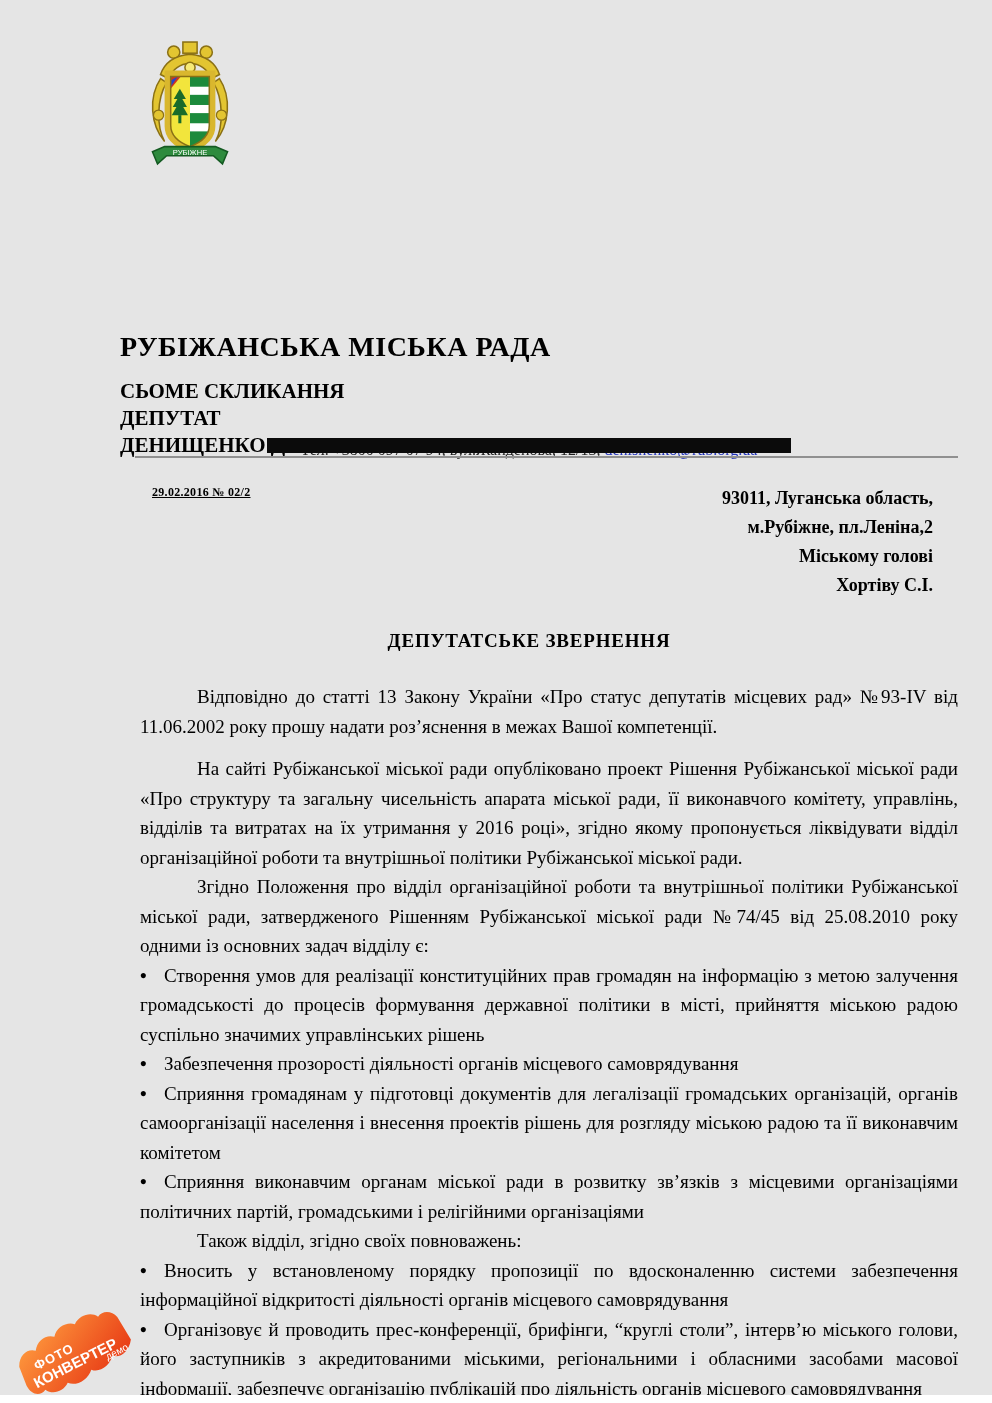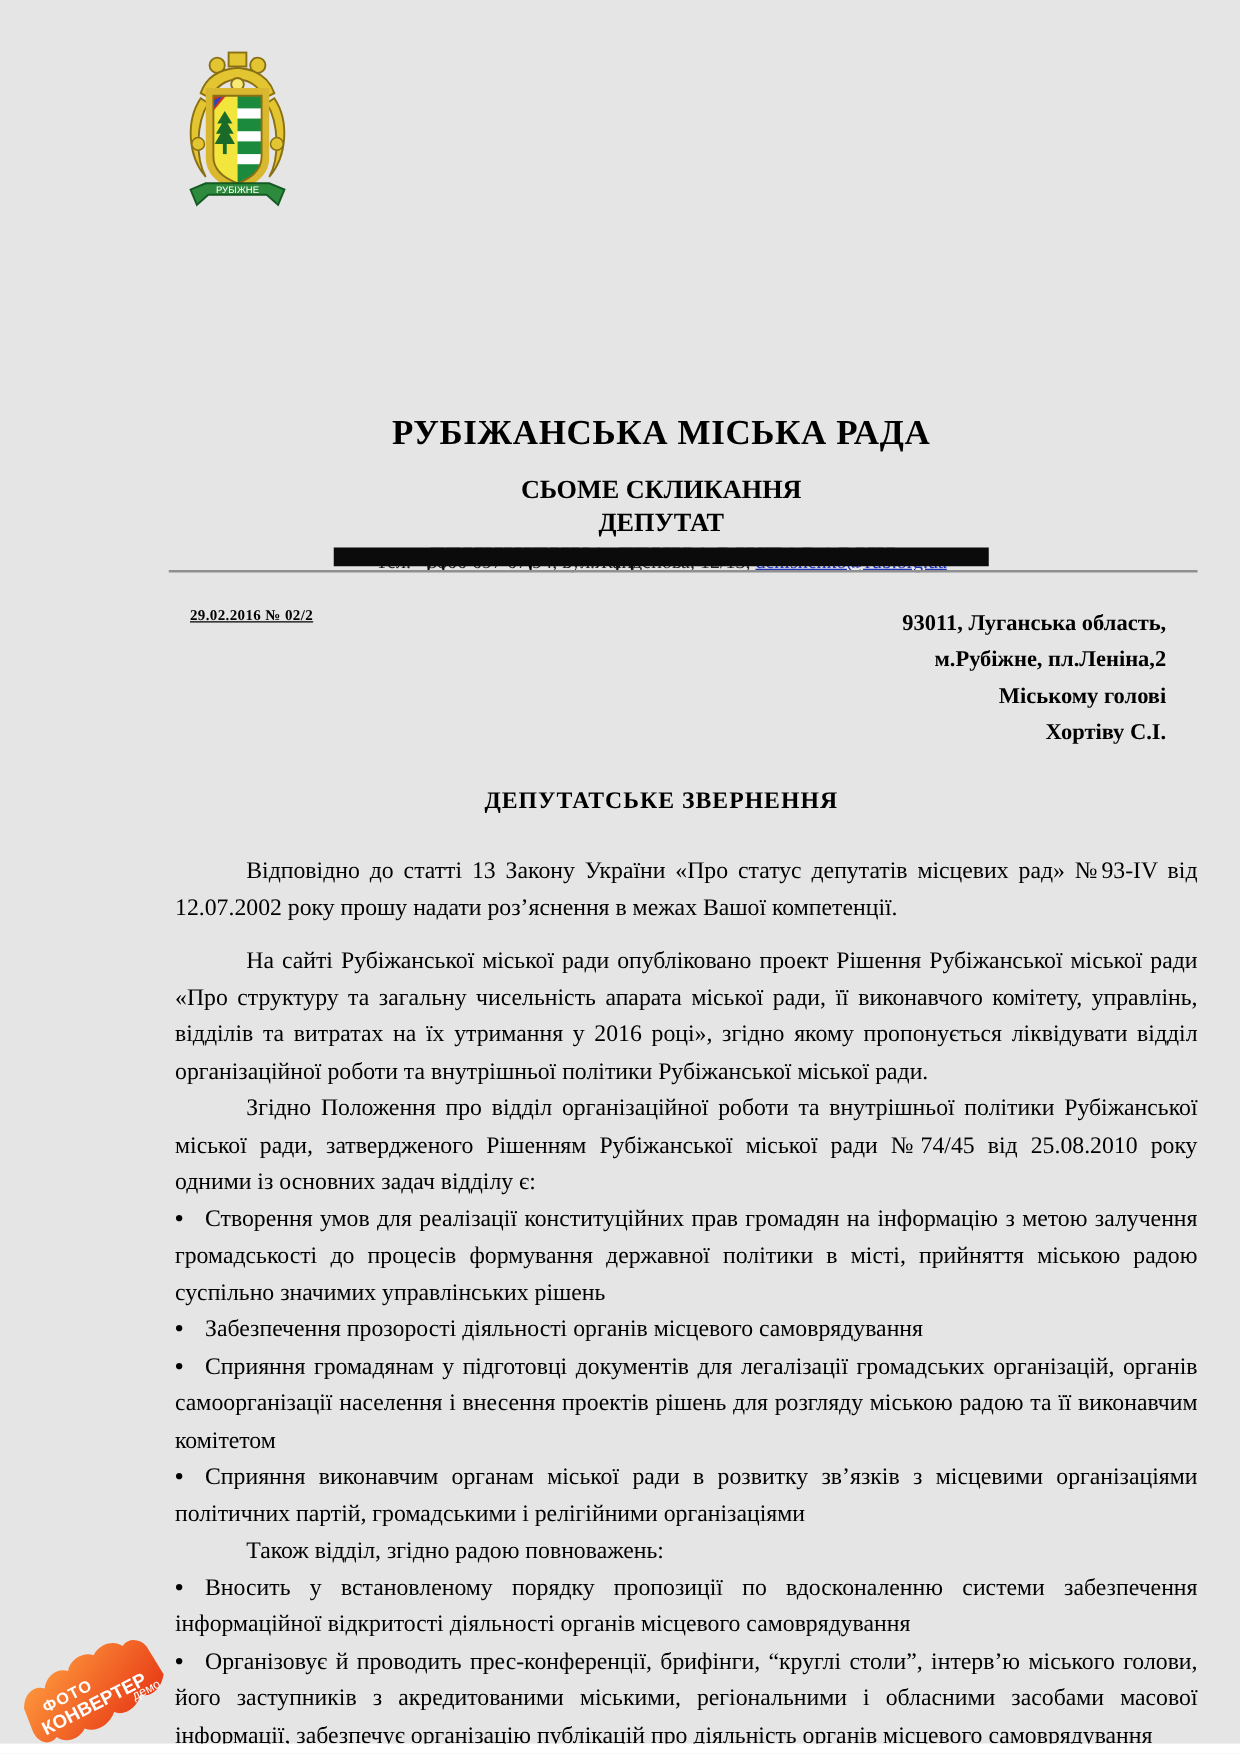--- a/index.html
+++ b/index.html
@@ -4,21 +4,21 @@
 <style>
   html,body { margin:0; padding:0; background:#ffffff; }
   .page {
     position:relative; width:992px; height:1395px; background:#e5e5e5;
     font-family:"Liberation Serif","DejaVu Serif",serif; color:#000;
     overflow:hidden;
   }
   
   .emblem { position:absolute; left:146px; top:40px; width:88px; height:132px; }
   
-  .header-block { position:absolute; left:120px; top:330px; width:818px; text-align:center; font-weight:bold; }
+  .header-block { position:absolute; left:120px; top:330px; width:818px; text-align:left; font-weight:bold; }
   .header-title { font-size:28px; letter-spacing:.5px; line-height:33px; }
   .header-sub   { font-size:21px; line-height:27px; }
   .header-sub.spaced { margin-top:15px; }
   
   .contact-wrap {
     position:absolute; left:120px; top:441px; width:818px; text-align:center;
     font-size:16px; color:#222; white-space:nowrap;
   }
   .contact-link { color:#2233bb; text-decoration:underline; cursor:pointer; }
   .redaction-bar { position:absolute; left:267px; top:438px; width:524px; height:15px; background:#0b0b0b; }
@@ -119,28 +119,28 @@
   <div class="meta-address">
       <div>93011, Луганська область,</div>
       <div>м.Рубіжне, пл.Леніна,2</div>
       <div>Міському голові</div>
       <div>Хортіву С.І.</div>
     </div>
 
   <div class="subject">ДЕПУТАТСЬКЕ ЗВЕРНЕННЯ</div>
 
   <div class="body-content">
-      <div class="block paragraph" style="margin-bottom: 13px;">Відповідно до статті 13 Закону України «Про статус депутатів місцевих рад» №93-IV від 12.07.2002 року прошу надати роз’яснення в межах Вашої компетенції.</div>
+      <div class="block paragraph" style="margin-bottom: 13px;">Відповідно до статті 13 Закону України «Про статус депутатів місцевих рад» №93-IV від 11.06.2002 року прошу надати роз’яснення в межах Вашої компетенції.</div>
       <div class="block paragraph">На сайті Рубіжанської міської ради опубліковано проект Рішення Рубіжанської міської ради «Про структуру та загальну чисельність апарата міської ради, її виконавчого комітету, управлінь, відділів та витратах на їх утримання у 2016 році», згідно якому пропонується ліквідувати відділ організаційної роботи та внутрішньої політики Рубіжанської міської ради.</div>
       <div class="block paragraph">Згідно Положення про відділ організаційної роботи та внутрішньої політики Рубіжанської міської ради, затвердженого Рішенням Рубіжанської міської ради №74/45 від 25.08.2010 року одними із основних задач відділу є:</div>
       <div class="block bullet"><span class="bullet-marker">•</span><span>Створення умов для реалізації конституційних прав громадян на інформацію з метою залучення громадськості до процесів формування державної політики в місті, прийняття міською радою суспільно значимих управлінських рішень</span></div>
       <div class="block bullet"><span class="bullet-marker">•</span><span>Забезпечення прозорості діяльності органів місцевого самоврядування</span></div>
       <div class="block bullet"><span class="bullet-marker">•</span><span>Сприяння громадянам у підготовці документів для легалізації громадських організацій, органів самоорганізації населення і внесення проектів рішень для розгляду міською радою та її виконавчим комітетом</span></div>
       <div class="block bullet"><span class="bullet-marker">•</span><span>Сприяння виконавчим органам міської ради в розвитку зв’язків з місцевими організаціями політичних партій, громадськими і релігійними організаціями</span></div>
-      <div class="block paragraph">Також відділ, згідно радою повноважень:</div>
+      <div class="block paragraph">Також відділ, згідно своїх повноважень:</div>
       <div class="block bullet"><span class="bullet-marker">•</span><span>Вносить у встановленому порядку пропозиції по вдосконаленню системи забезпечення інформаційної відкритості діяльності органів місцевого самоврядування</span></div>
       <div class="block bullet"><span class="bullet-marker">•</span><span>Організовує й проводить прес-конференції, брифінги, “круглі столи”, інтерв’ю міського голови, його заступників з акредитованими міськими, регіональними і обласними засобами масової інформації, забезпечує організацію публікацій про діяльність органів місцевого самоврядування</span></div>
     </div>
 
   <div class="watermark">
     <svg viewBox="0 0 132 86" width="132" height="86" xmlns="http://www.w3.org/2000/svg">
       <defs>
         <linearGradient id="wmGrad" x1="0" y1="0" x2="1" y2="1">
           <stop offset="0" stop-color="#ff9d3f"></stop>
           <stop offset="1" stop-color="#e63312"></stop>

